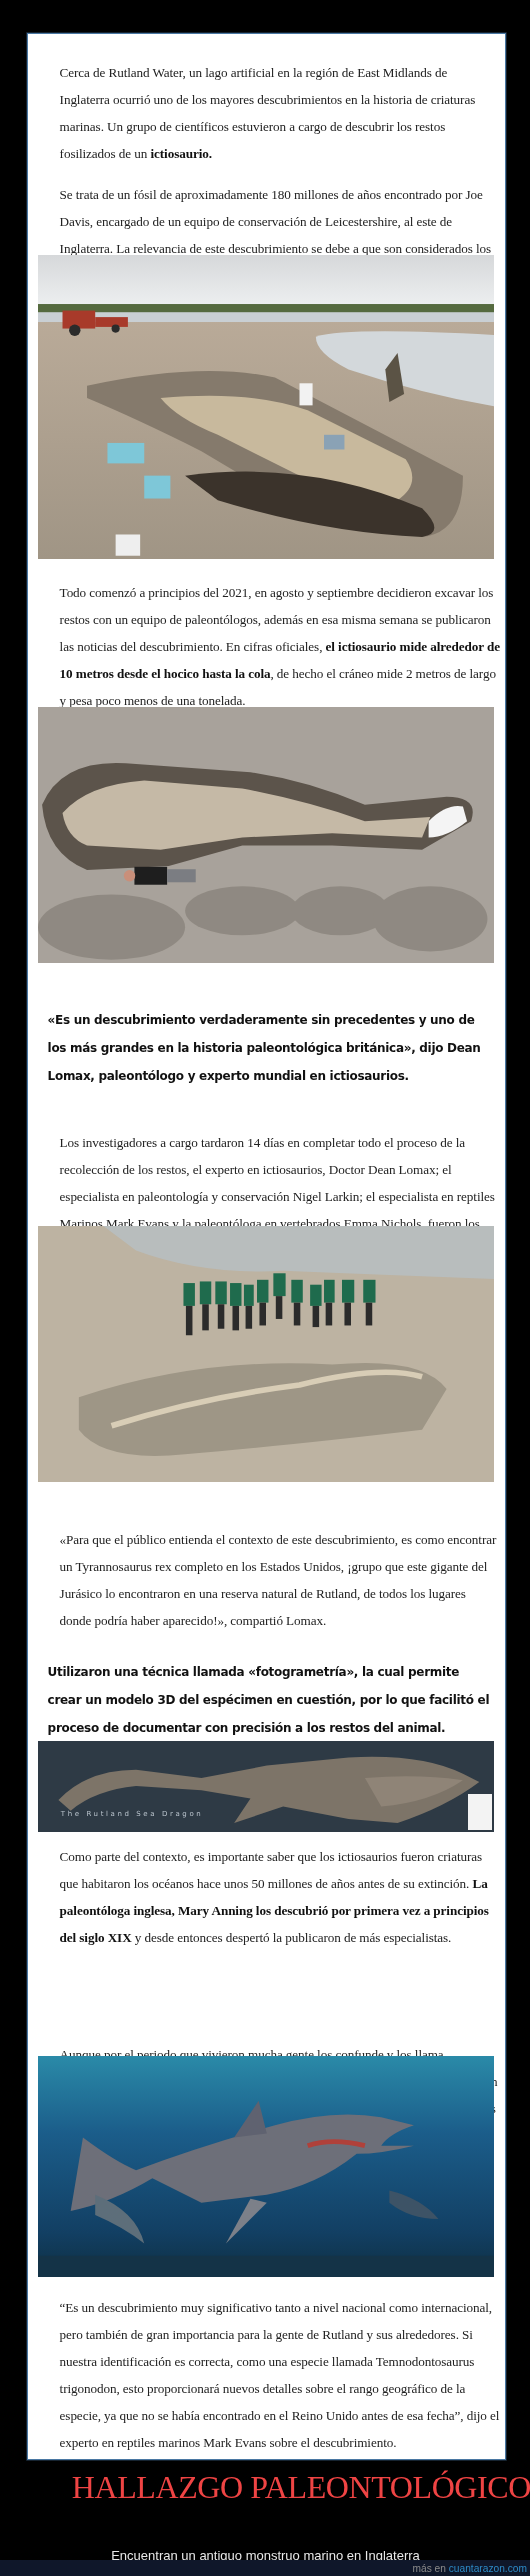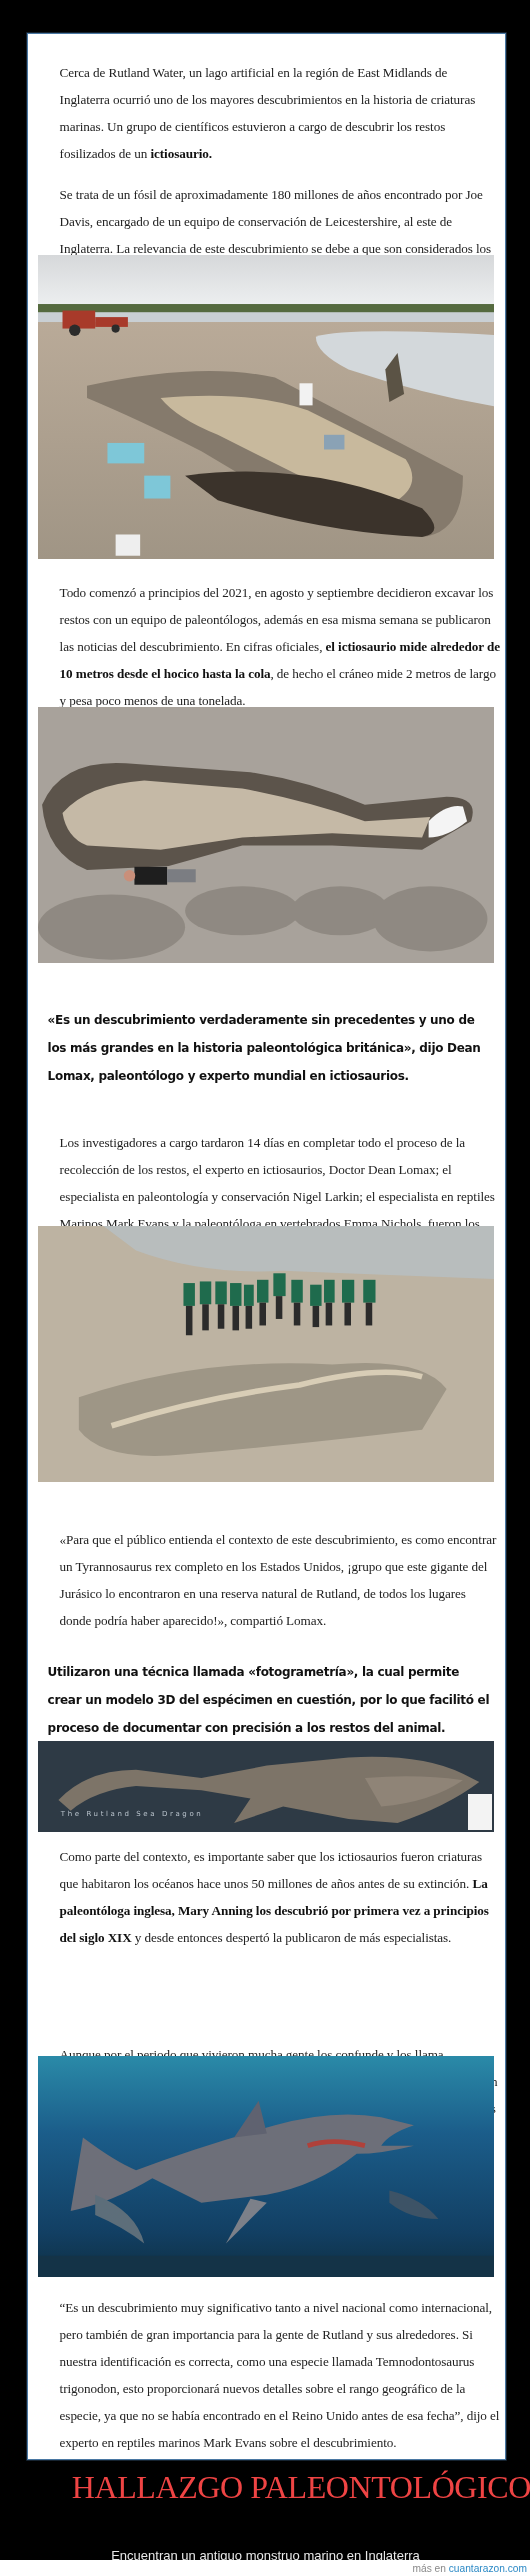--- a/index.html
+++ b/index.html
@@ -5,21 +5,21 @@
   html, body { margin:0; padding:0; }
   body { width:531px; height:2576px; background:#000; position:relative; overflow:hidden; font-family:"Liberation Serif", serif; }
   .card { position:absolute; left:27px; top:33px; width:477px; height:2425px; background:#fff; border:0.8px solid #4a78a3; box-shadow:0 0 0 0.8px #1c2c3c; }
   .p { position:absolute; left:19.6px; width:441px; font-family:"Liberation Serif", serif; font-size:13.2px; line-height:27px; color:#222; margin:12px; letter-spacing:-0.1px; }
   .p b { color:#111; }
   .h { position:absolute; left:19.6px; width:445px; font-family:"DejaVu Sans", sans-serif; font-size:12px; line-height:28px; color:#111; margin:0; font-weight:600; letter-spacing:-0.3px; }
   .img { position:absolute; left:9.8px; width:456px; overflow:hidden; }
   .img svg { display:block; width:100%; height:100%; }
   .title { position:absolute; left:0; width:531px; top:2467px; text-align:right; font-family:"Liberation Serif", serif; font-size:32px; color:#ef4444; letter-spacing:-0.4px; line-height:41px; }
   .subtitle { position:absolute; left:0; width:531px; top:2516px; text-align:center; font-family:"Liberation Sans", sans-serif; font-size:13px; color:#e8e8e8; line-height:13px;margin-top:33px; }
-  .footer { position:absolute; left:0; top:2560px; width:531px; height:16.3px; background:#ffffff; }
+  .footer { position:absolute; left:0; top:2560px; width:531px; height:16.3px; background:#0f172a; }
   .footer-text { position:absolute; right:4.1px; top:1.6px; font-family:"Liberation Sans", sans-serif; font-size:10.2px; color:#8a8a8a; line-height:13px; }
   .footer-text .link { color:#2d8ac6; }
   .sea-label { position:absolute; left:23px; top:69px; font-family:"DejaVu Sans", sans-serif; font-size:7px; letter-spacing:2.6px; color:#b9c3cc; }
   .logos { position:absolute; right:1.6px; top:53px; width:24.5px; height:36px; background:#f3f3f3; }
 </style>
 </head>
 <body>
 
 <div class="card">
 

